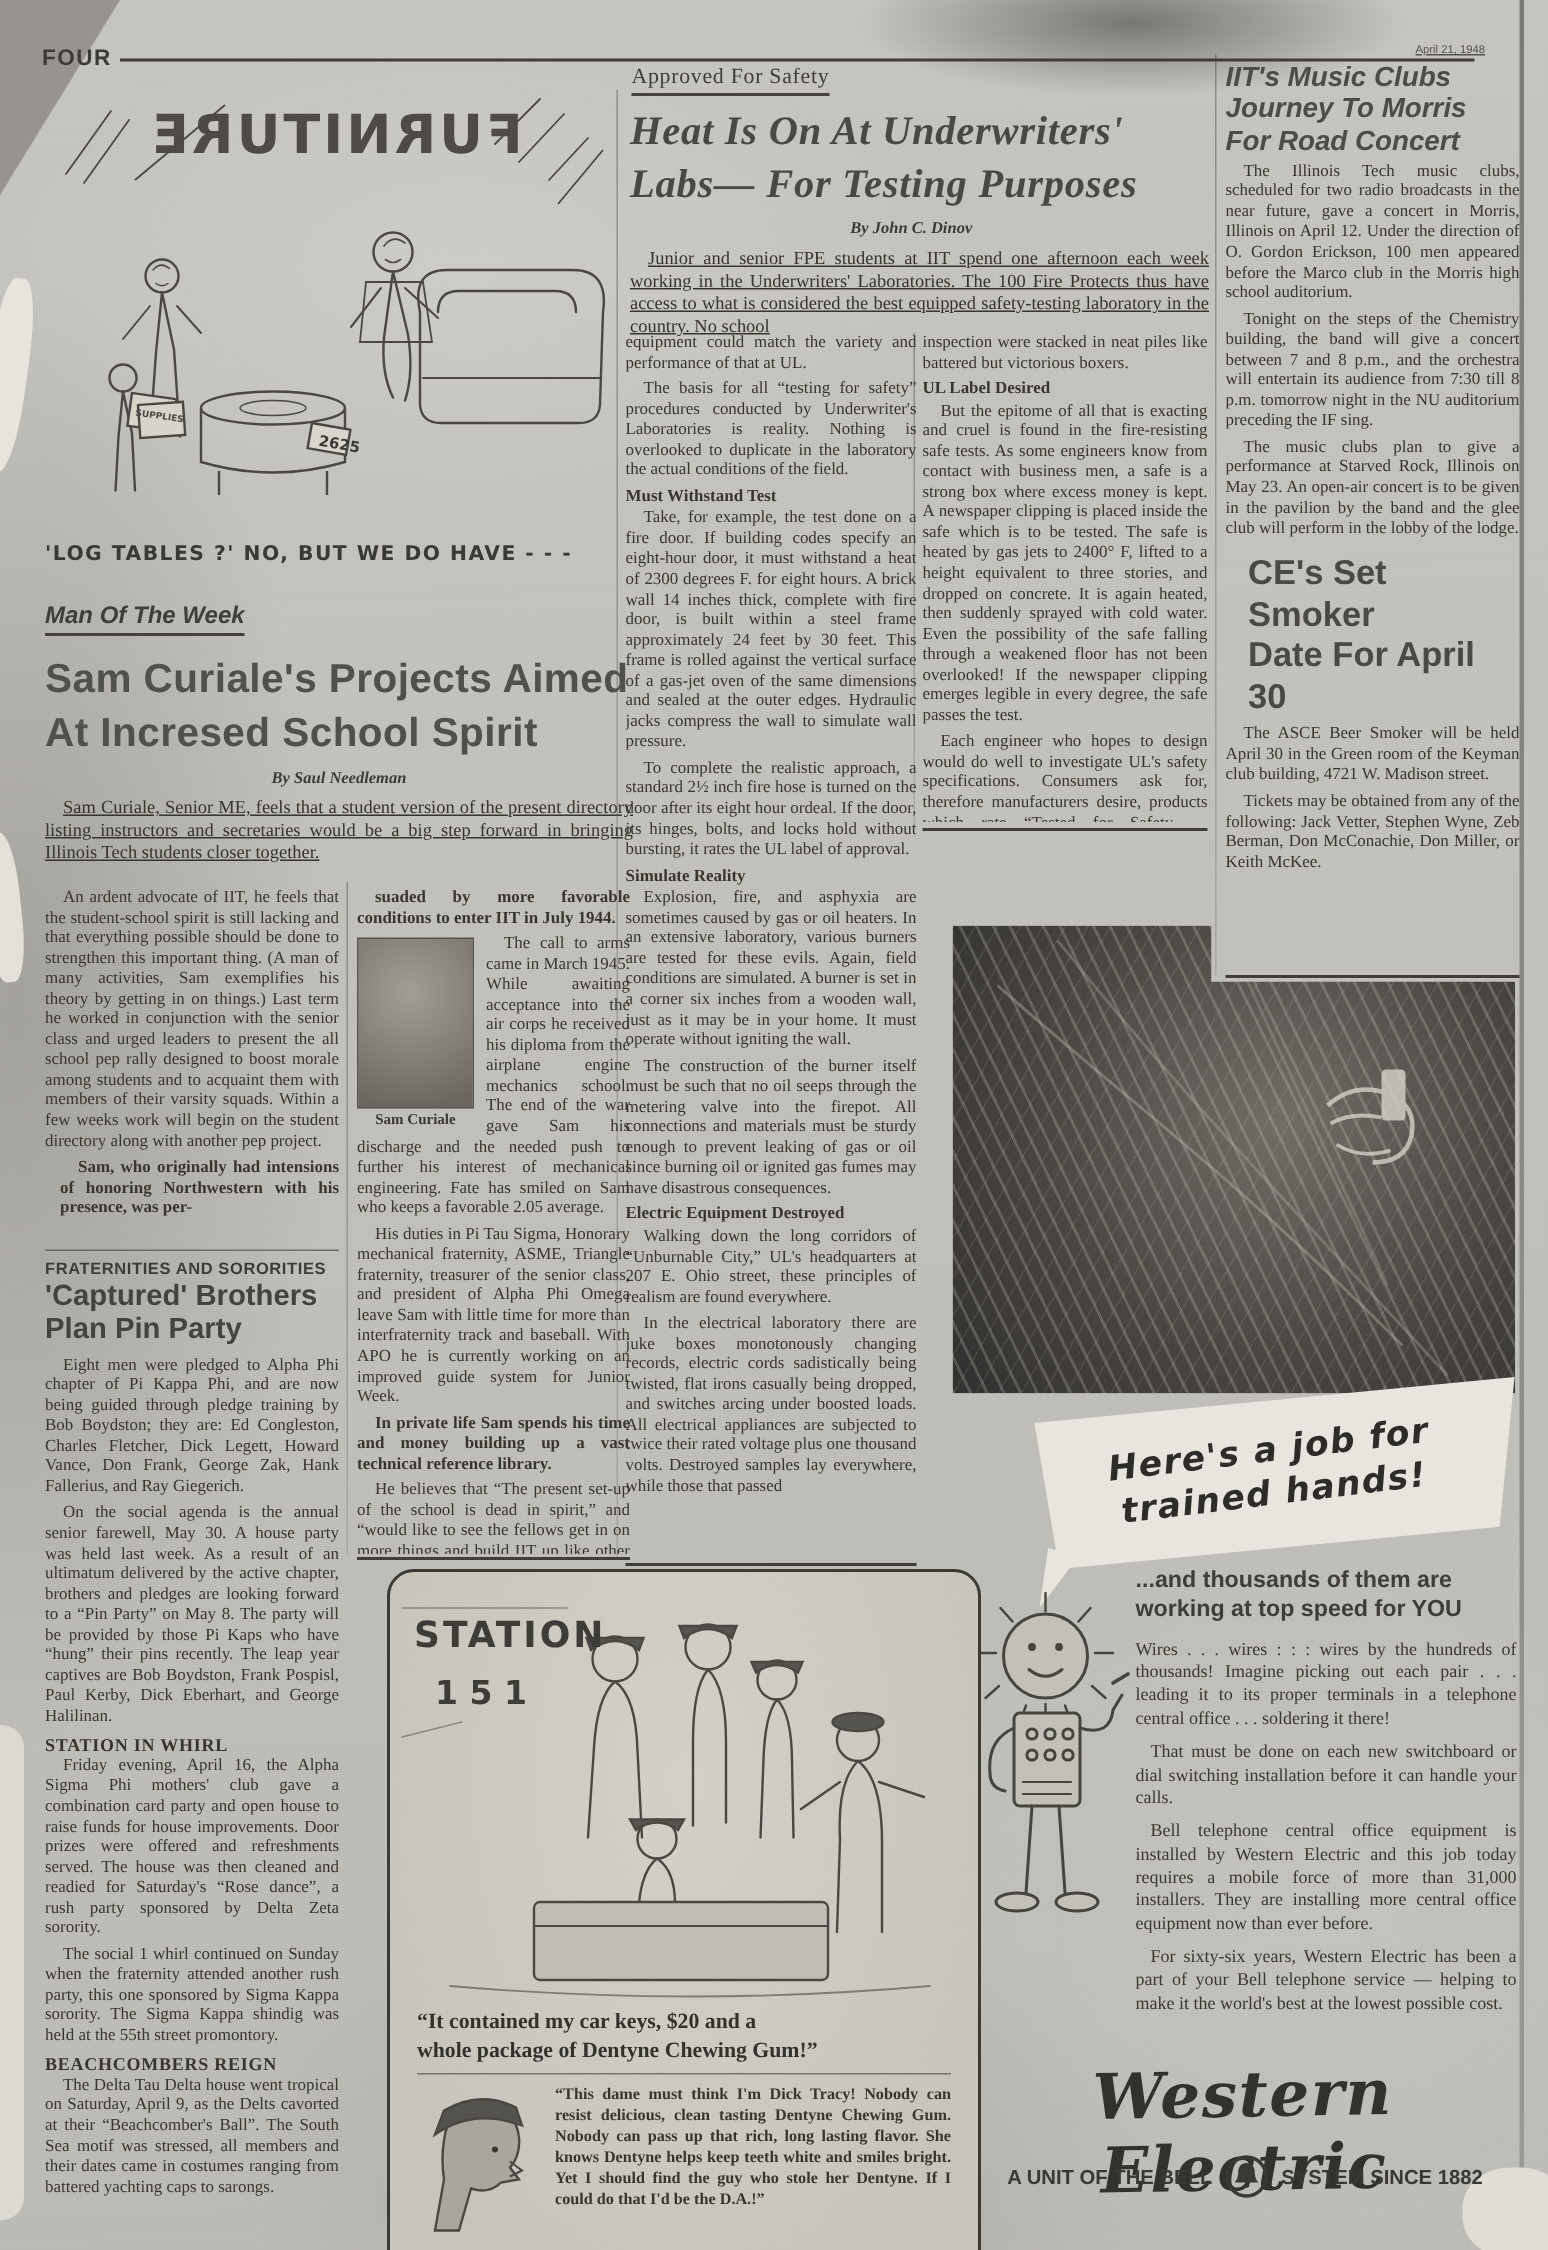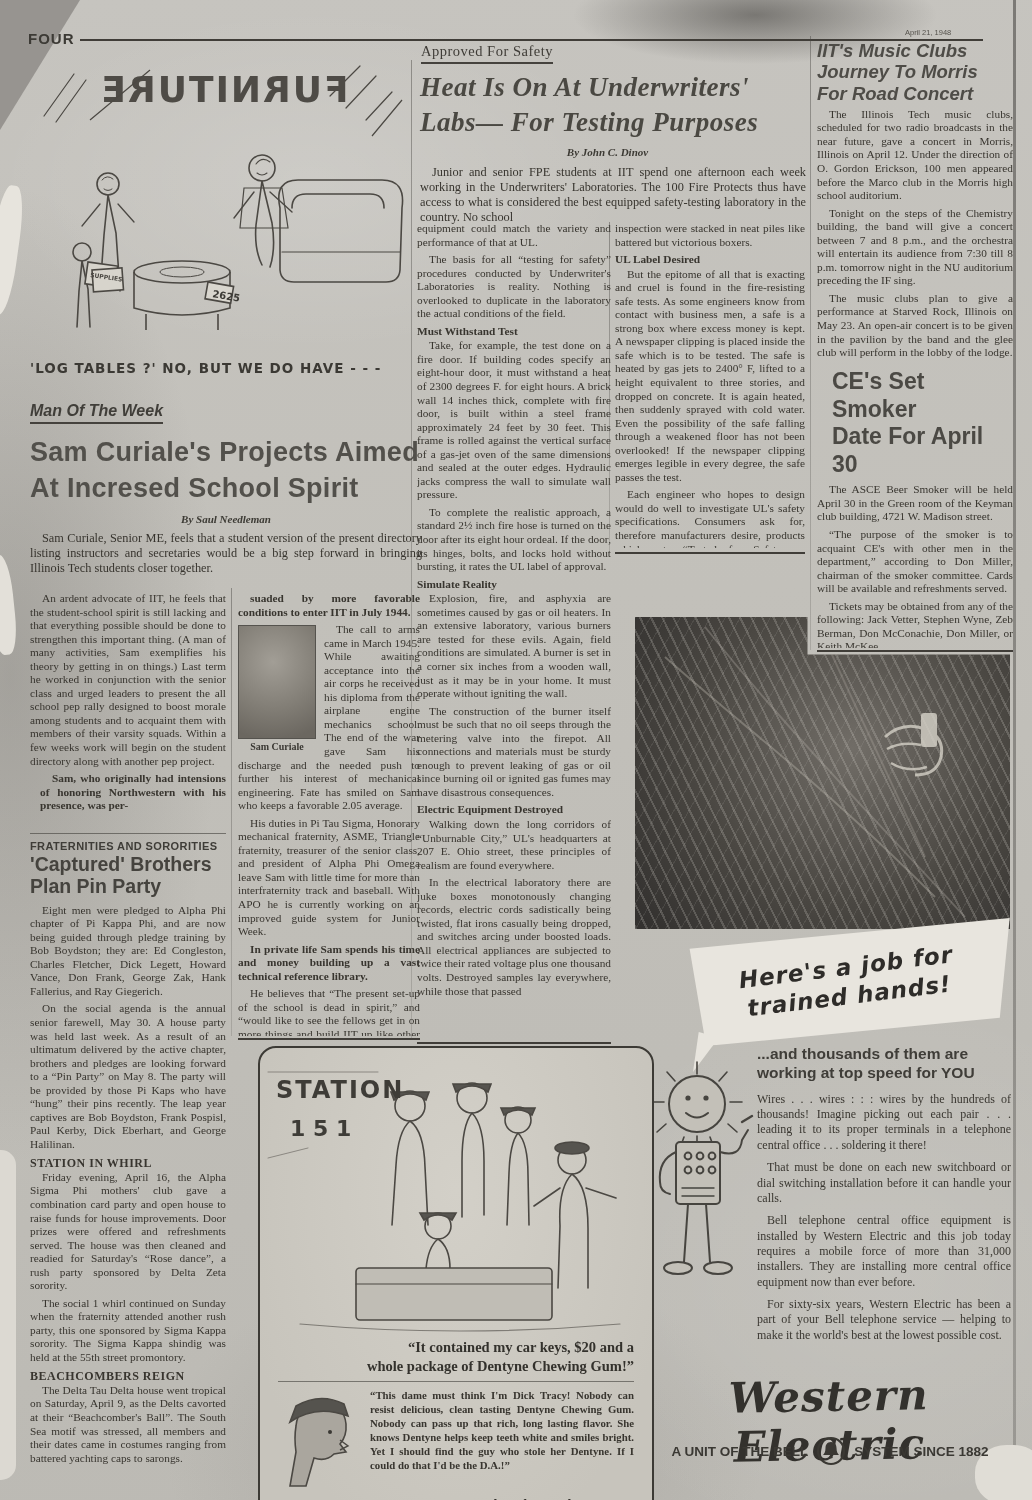--- a/index.html
+++ b/index.html
@@ -15,25 +15,25 @@
   .abs{position:absolute;}
   .body-text{font-size:11.3px;line-height:1.2;text-align:justify;color:#38352f;}
   .body-text p{margin:0 0 4px;}
   .para{text-indent:12px;}
   .subhead{font-weight:bold;margin:3px 0 1px;}
   .col{overflow:hidden;}
   .vrule{width:1px;background:linear-gradient(rgba(70,68,64,.45),rgba(70,68,64,.2));}
   .hrule{height:2px;background:#403d38;}
   .hrule-thin{height:1px;background:rgba(64,61,56,.6);}
   .folio{font-family:"Liberation Sans",sans-serif;font-weight:bold;font-size:15px;letter-spacing:1px;color:#3c3a35;}
-  .date{font-family:"Liberation Sans",sans-serif;font-size:7.5px;color:#55524c;}
+  .date{font-family:"Liberation Sans",sans-serif;font-size:7.5px;color:#55524c;text-align:right;text-decoration:underline;}
   .kicker-serif{font-size:14.5px;letter-spacing:.5px;border-bottom:2px solid #45423d;padding-bottom:2px;color:#3f3c37;display:inline-block;}
   .main-head{font-weight:bold;font-style:italic;font-size:27px;line-height:1.3;color:#4a4842;letter-spacing:.5px;}
   .byline{font-weight:bold;font-style:italic;font-size:11px;text-align:center;color:#3c3a34;}
-  .lead{font-size:12.3px;line-height:1.22;text-align:justify;color:#37342e;}
+  .lead{font-size:12.3px;line-height:1.22;text-align:justify;color:#37342e;text-decoration:underline;}
   .sans-head{font-family:"Liberation Sans",sans-serif;font-weight:bold;color:#52504b;}
   .mow-kicker{font-family:"Liberation Sans",sans-serif;font-weight:bold;font-style:italic;font-size:16px;
     border-bottom:2px solid #45423d;padding-bottom:2px;color:#403e39;display:inline-block;}
   .sam-head{font-size:27px;line-height:1.35;letter-spacing:.3px;}
   .music-head{font-family:"Liberation Sans",sans-serif;font-weight:bold;font-style:italic;font-size:18.5px;line-height:1.15;color:#4e4c47;}
   .ce-head{font-family:"Liberation Sans",sans-serif;font-weight:bold;font-size:23px;line-height:1.2;color:#4b4944;margin-left:15px;}
   .frat-kicker{font-family:"Liberation Sans",sans-serif;font-weight:bold;font-size:11px;letter-spacing:.4px;color:#3e3c37;}
   .frat-head{font-family:"Liberation Sans",sans-serif;font-weight:bold;font-size:19.5px;line-height:1.12;color:#45433e;}
   .frat-sub{font-weight:bold;font-size:12px;letter-spacing:.5px;margin:4px 0 1px;}
   .figure{float:left;margin:2px 8px 2px 0;width:78px;}
@@ -53,21 +53,21 @@
   .we-head{font-family:"Liberation Sans",sans-serif;font-weight:bold;font-size:15.5px;line-height:1.25;color:#3f3d38;}
   .we-body{font-size:12px;line-height:1.28;text-align:justify;color:#3a3731;}
   .we-body p{margin:0 0 7px;text-indent:10px;}
   .we-body p:first-child{text-indent:0;}
   .we-logo{font-family:"DejaVu Serif",serif;font-weight:bold;font-style:italic;font-size:42px;
     color:#33312d;text-align:center;letter-spacing:1px;transform:rotate(-1deg);}
   .we-footer{display:flex;align-items:center;justify-content:center;gap:8px;
     font-family:"Liberation Sans",sans-serif;font-weight:bold;font-size:13.5px;color:#3a3833;}
   .dentyne{border:2.5px solid #3c3a35;border-radius:18px;background:
       radial-gradient(ellipse at 50% 30%, #d3d0c8, #c7c4bc 80%);overflow:hidden;}
-  .dent-cap{font-weight:bold;font-size:14.5px;line-height:1.3;text-align:right;color:#33312c;}
+  .dent-cap{font-weight:bold;font-size:14.5px;line-height:1.3;text-align:left;color:#33312c;}
   .dent-body{font-weight:bold;font-size:10.8px;line-height:1.3;text-align:justify;color:#38352f;}
   .dent-tag{font-weight:bold;font-size:13px;color:#33312c;}
   .cartoon-cap{font-family:"DejaVu Sans",sans-serif;font-weight:bold;font-size:13.5px;
     letter-spacing:1px;color:#3b3934;}
   .stain{pointer-events:none;}
   svg text{font-family:"DejaVu Sans",sans-serif;}
 </style>
 </head>
 <body>
 
@@ -220,21 +220,20 @@
       <p class="para">Tonight on the steps of the Chemistry building, the band will give a concert between 7 and 8 p.m., and the orchestra will entertain its audience from 7:30 till 8 p.m. tomorrow night in the NU auditorium preceding the IF sing.</p>
       <p class="para">The music clubs plan to give a performance at Starved Rock, Illinois on May 23. An open-air concert is to be given in the pavilion by the band and the glee club will perform in the lobby of the lodge.</p>
     </div>
   </div>
 
   <div class="abs col" style="left:817px;top:368px;width:196px;height:280px;">
     <div class="ce-head">CE's Set Smoker</div>
     <div class="ce-head">Date For April 30</div>
     <div class="body-text" style="margin-top:5px;">
       <p class="para">The ASCE Beer Smoker will be held April 30 in the Green room of the Keyman club building, 4721 W. Madison street.</p>
-      <p class="para">“The purpose of the smoker is to acquaint CE's with other men in the department,” according to Don Miller, chairman of the smoker committee. Cards will be available and refreshments served.</p>
       <p class="para">Tickets may be obtained from any of the following: Jack Vetter, Stephen Wyne, Zeb Berman, Don McConachie, Don Miller, or Keith McKee.</p>
     </div>
   </div>
   <div class="abs hrule" style="left:817px;top:650px;width:196px;"></div>
 
   <div class="abs big-photo" style="left:635px;top:617px;width:375px;height:312px;">
     <svg width="375" height="312" viewBox="0 0 375 312" style="opacity:.8;">
       <g stroke="#b9b5ac" fill="none" stroke-width="2">
         <path d="M30 40 C 120 120, 180 160, 300 280" opacity=".5"></path>
         <path d="M70 10 C 150 110, 210 170, 330 300" opacity=".4"></path>

